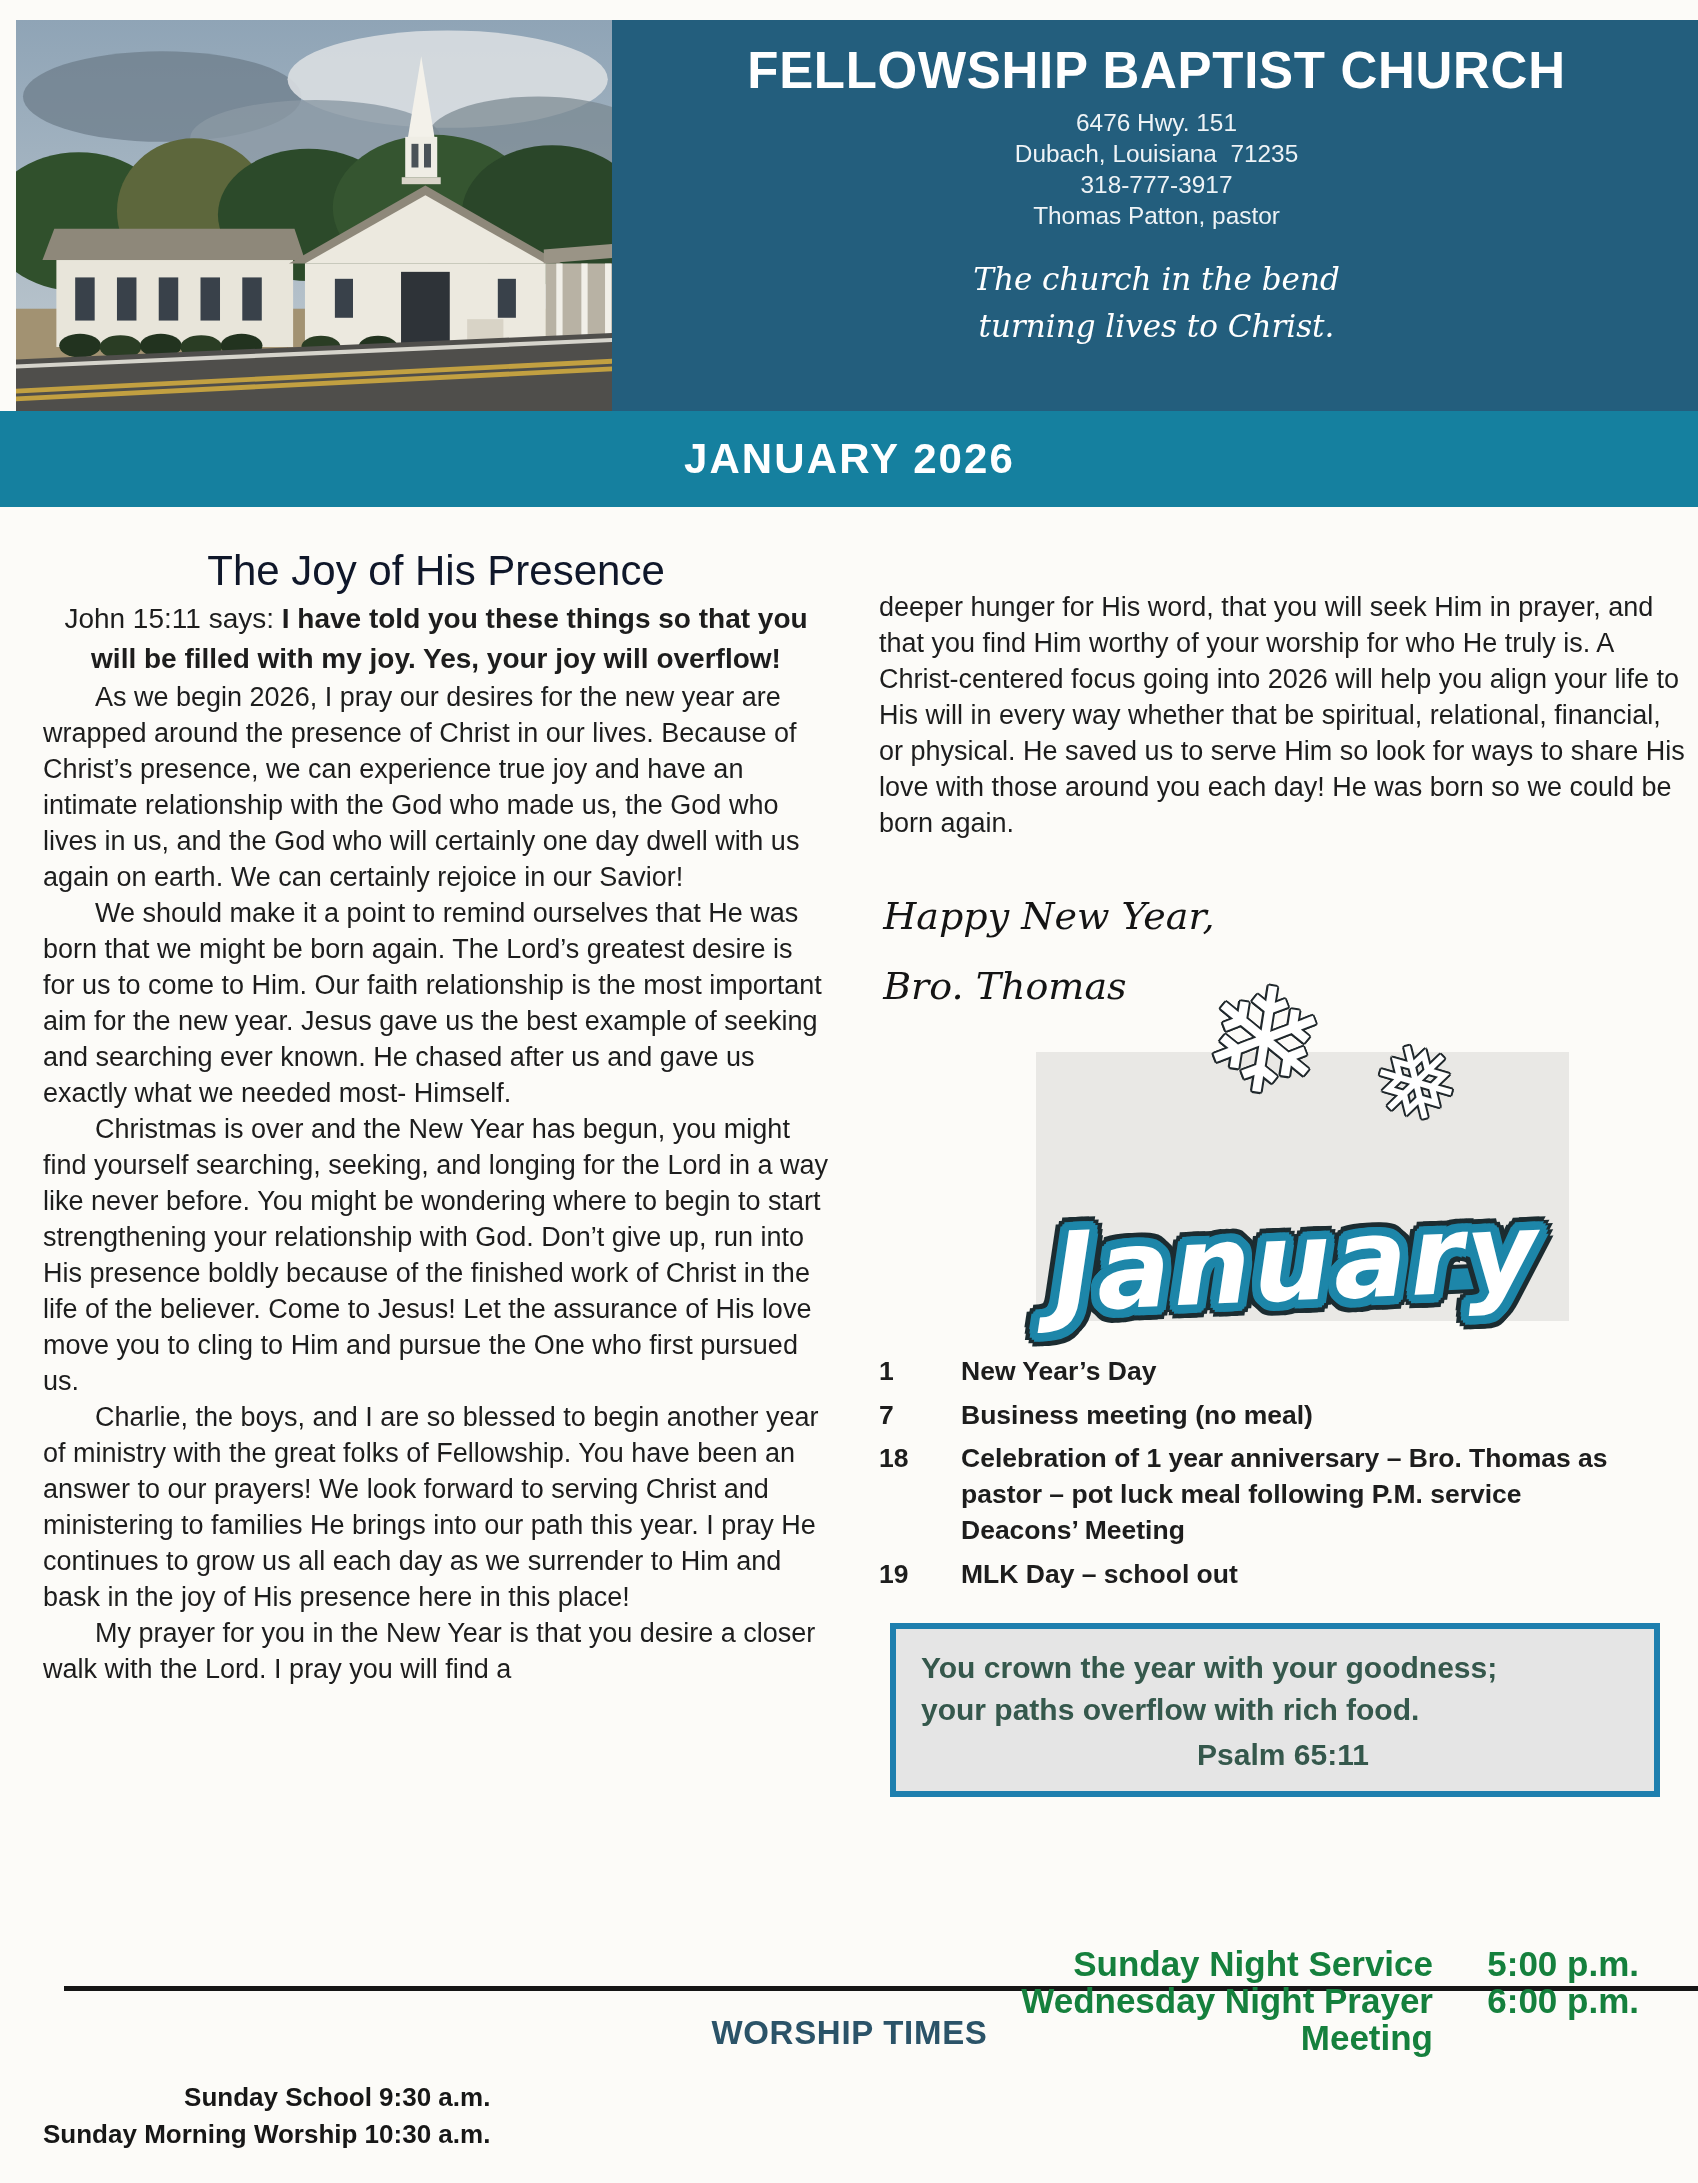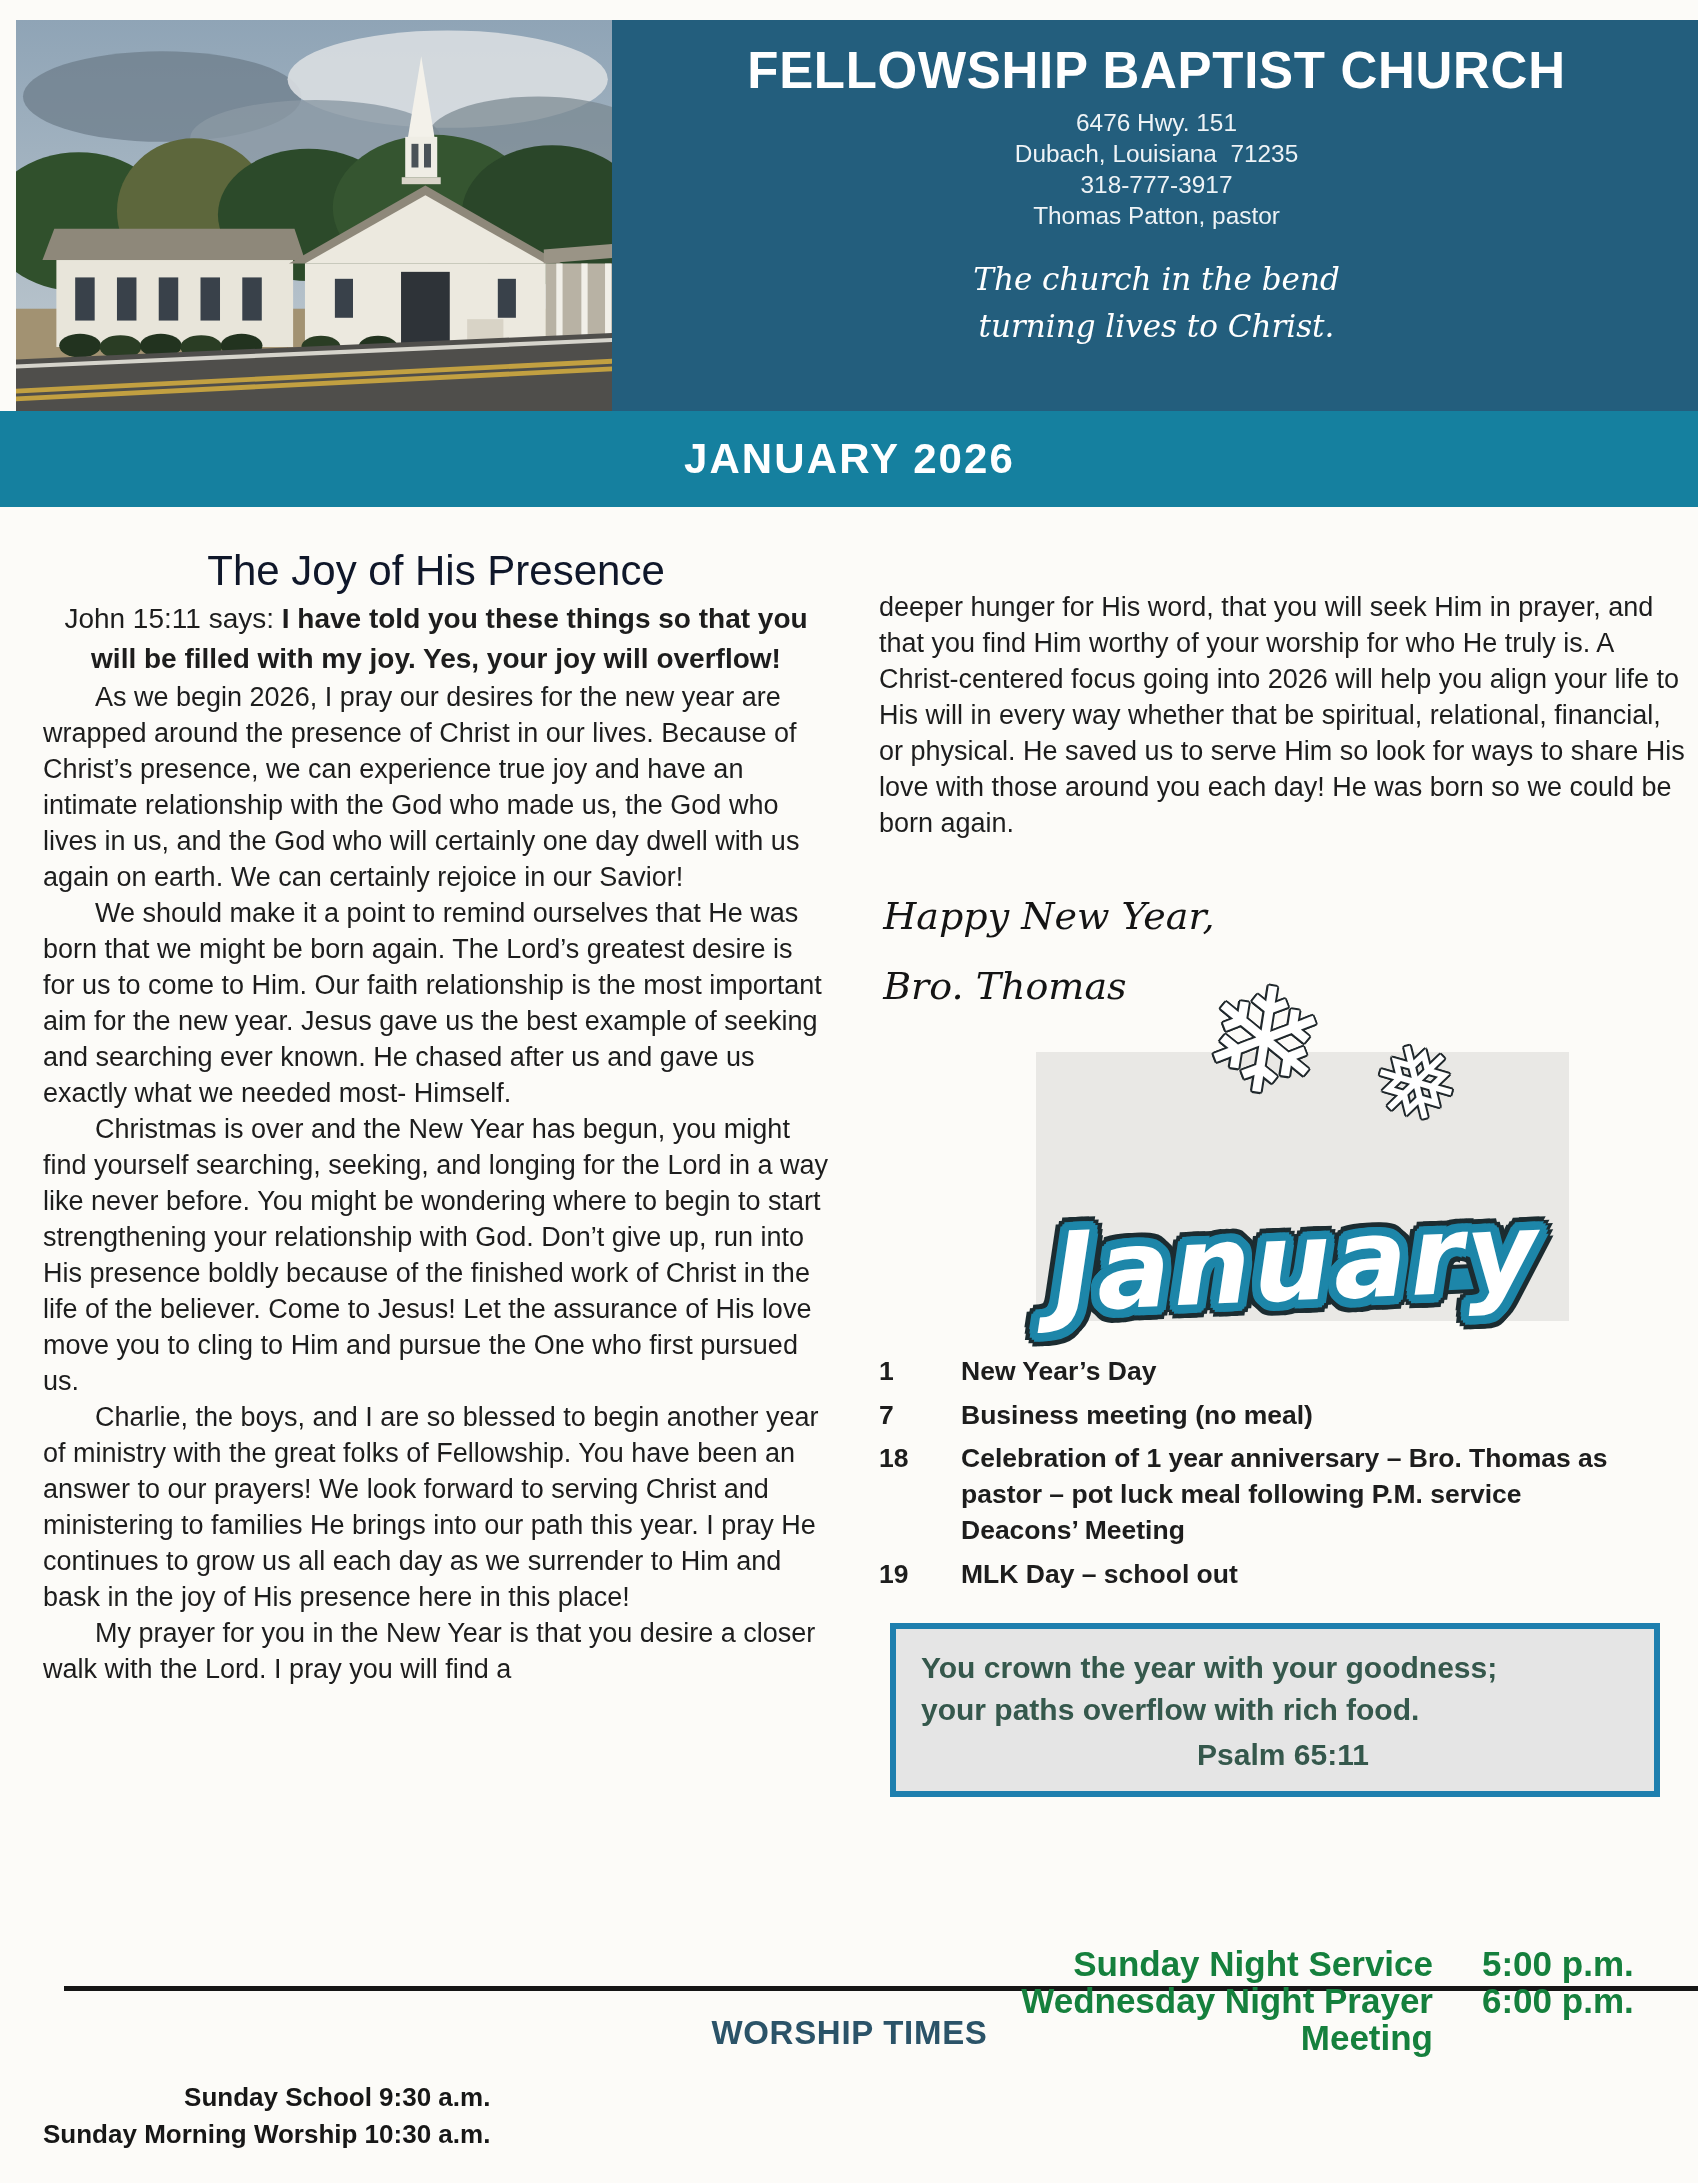--- a/index.html
+++ b/index.html
@@ -77,21 +77,21 @@
   
   .rule{position:absolute;top:1986px;left:64px;right:0;height:4.9px;background:#161616;}
   .worship-heading{position:absolute;top:2014px;left:0;width:1699px;text-align:center;
                    font-size:33px;font-weight:bold;letter-spacing:0.7px;color:var(--worship_heading);}
   .worship-left{position:absolute;left:43px;top:2079px;font-size:26px;font-weight:bold;
                 line-height:37px;color:#171717;text-align:right;}
   .worship-right{position:absolute;right:60px;top:1945px;font-size:35px;font-weight:bold;
                  line-height:37px;color:#15803d;}
   .w-row{display:flex;}
   .w-label{width:487px;text-align:right;}
-  .w-time{width:157px;text-align:left;margin-left:49px;}
+  .w-time{width:157px;text-align:right;margin-left:49px;}
 </style>
 </head>
 <body>
 
 <div class="page">
 
   <header class="masthead">
     <div class="photo">
       <svg width="596" height="391" viewBox="0 0 856 562" preserveAspectRatio="none">
         <defs>

